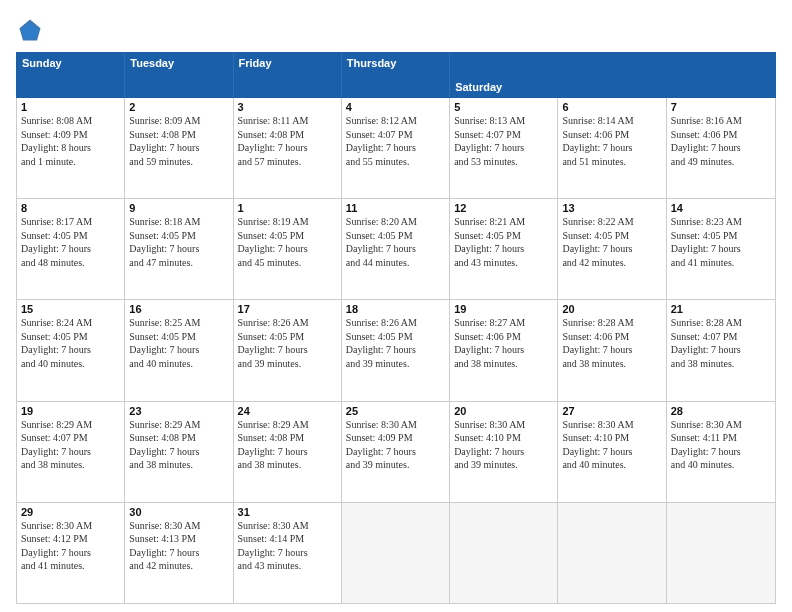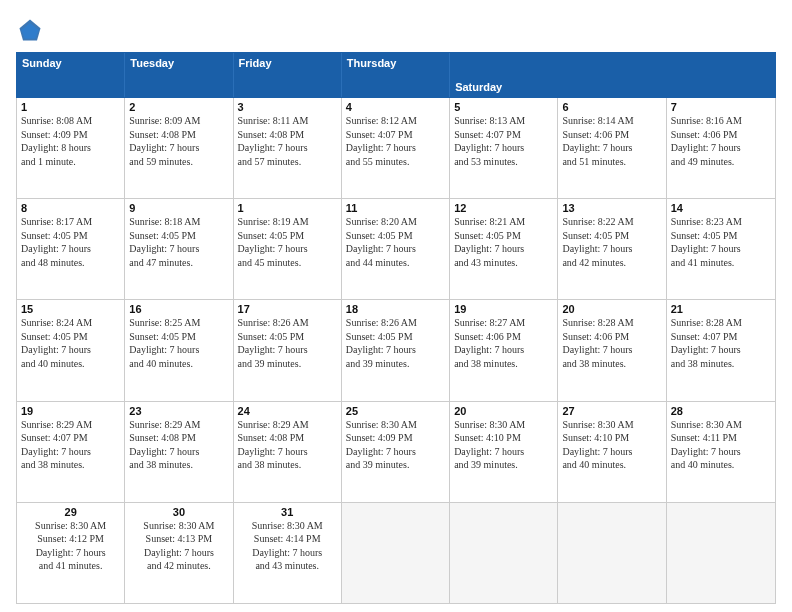--- a/index.html
+++ b/index.html
@@ -87,21 +87,21 @@
       border-left: 1px solid #ccc;
       border-right: 1px solid #ccc;
       border-bottom: 1px solid #ccc;
     }
     .cal-row {
       display: grid;
       grid-template-columns: repeat(7, 1fr);
       flex: 1;
       border-bottom: 1px solid #ccc;
     }
-    .cal-row:last-child { border-bottom: none; text-align: center; }
+    .cal-row:last-child { border-bottom: none; }
     .cal-cell {
       border-right: 1px solid #ccc;
       padding: 3px 4px;
       font-size: 9.2px;
       color: #333;
       background: #fff;
       min-height: 0;
     }
     .cal-cell:last-child { border-right: none; }
     .cal-cell.empty { background: #f5f5f5; }

